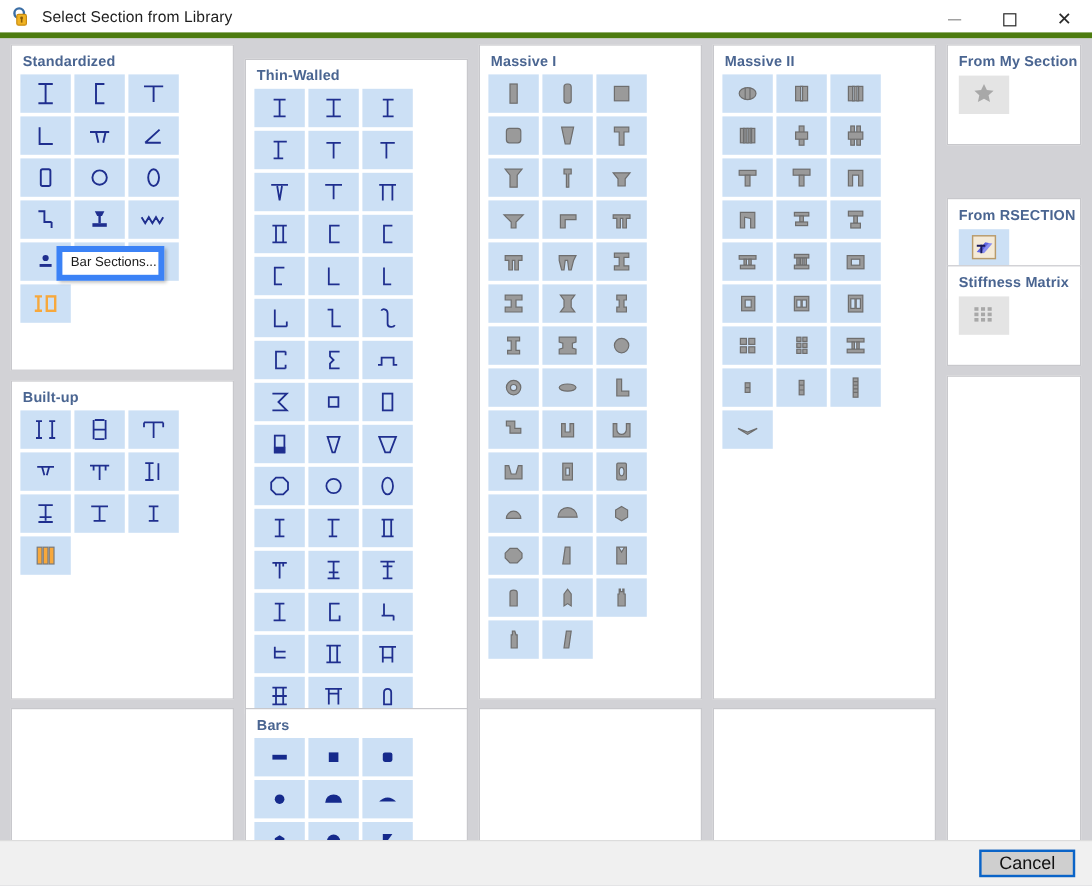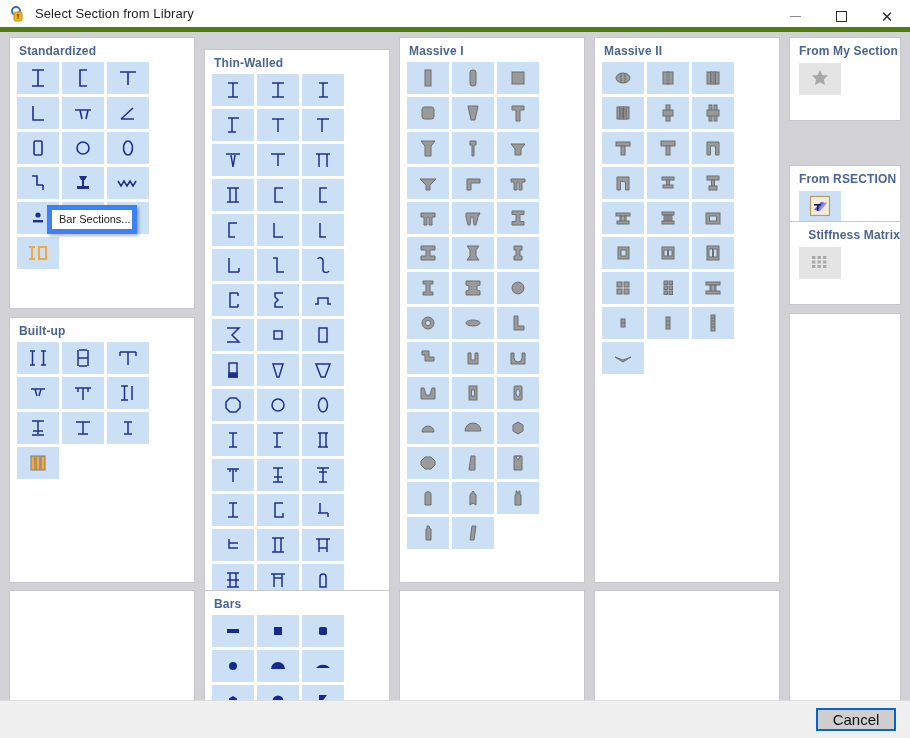--- a/index.html
+++ b/index.html
@@ -1251,21 +1251,21 @@
           <rect x="2.5" y="2.5" width="19" height="19" fill="#f4ead8" stroke="#b89a6a" stroke-width="1.2"></rect>
           <path d="M6 16l7-8 6 1-7 8z" fill="#8a8ef0"></path>
           <path d="M6 16l7-8 3 .5-6.5 7.8z" fill="#5f63e0"></path>
           <path d="M6 10h7v1.6H6z" fill="#1a1a5e"></path>
           <path d="M9 10h1.6v7H9z" fill="#1a1a5e"></path>
         </svg>
       </span>
     </div>
   </div>
 
-  <div class="side-panel" style="left:789px; top:189px; width:112px; height:84px;text-align:right;">
+  <div class="side-panel" style="left:789px; top:189px; width:112px; height:84px;">
     <div class="panel-title">Stiffness Matrix</div>
     <div class="side-tile disabled">
       <span>
         <svg width="22" height="18" viewBox="0 0 22 18">
           <g fill="#a8a8a8">
             <rect x="3" y="3" width="3.4" height="3"></rect>
               <rect x="8.5" y="3" width="3.4" height="3"></rect>
               <rect x="14" y="3" width="3.4" height="3"></rect>
             <rect x="3" y="7.5" width="3.4" height="3"></rect>
               <rect x="8.5" y="7.5" width="3.4" height="3"></rect>

